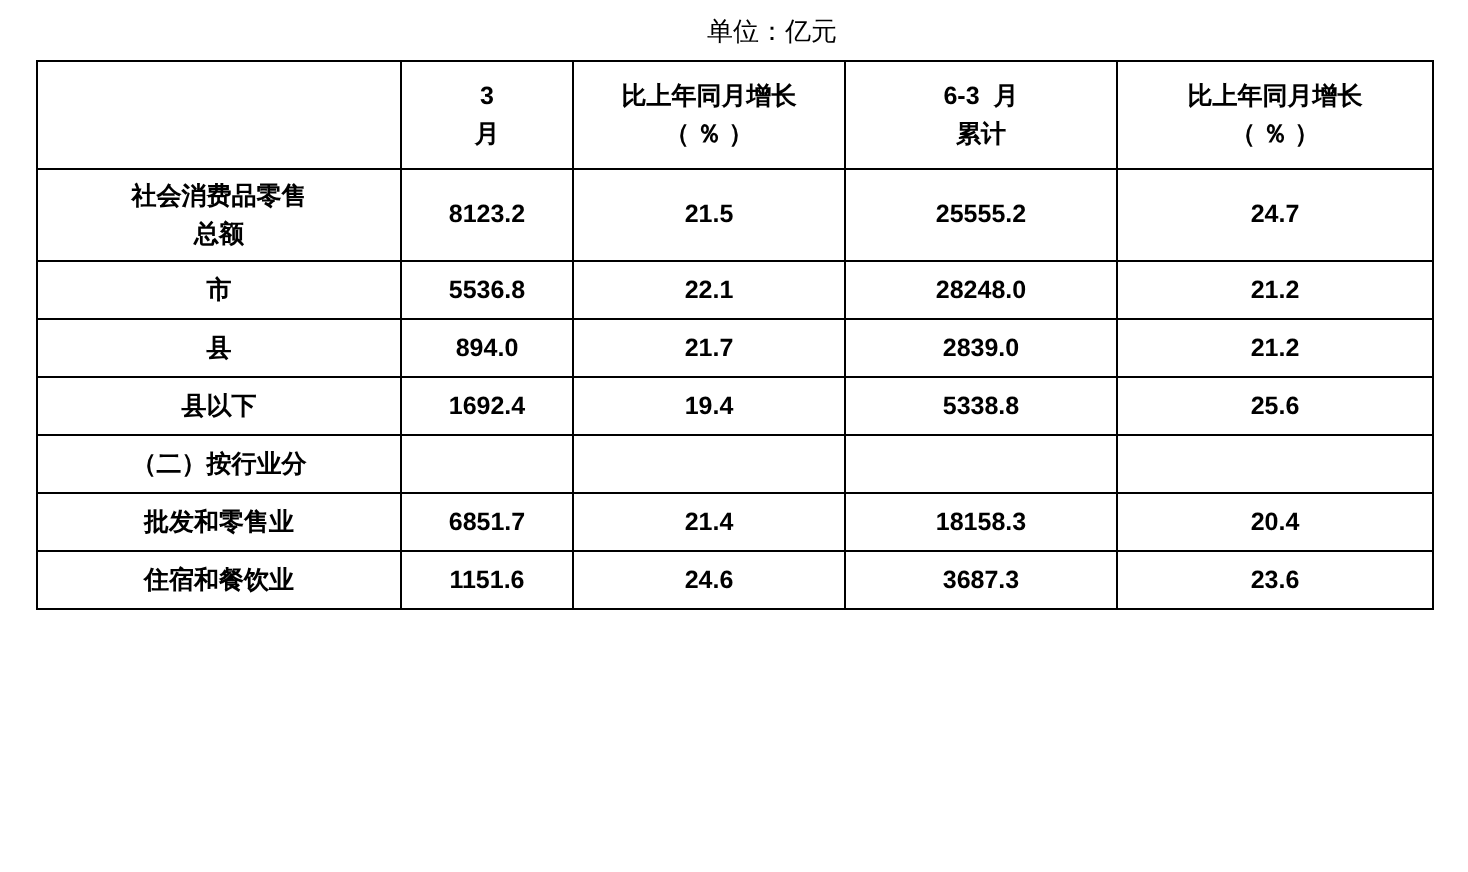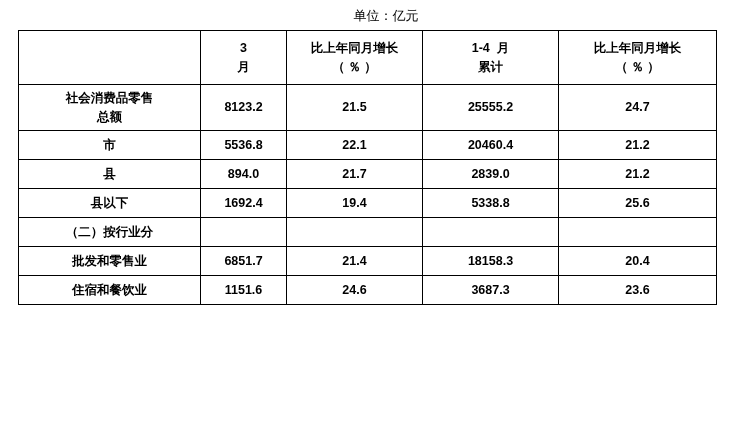--- a/index.html
+++ b/index.html
@@ -116,21 +116,21 @@
           </td>
           <td>
             <span class="hdr-line">3</span>
             <span class="hdr-line">月</span>
           </td>
           <td>
             <span class="hdr-line">比上年同月增长</span>
             <span class="hdr-line">（ ％ ）</span>
           </td>
           <td>
-            <span class="hdr-line">1-4  月</span>
+            <span class="hdr-line">6-3  月</span>
             <span class="hdr-line">累计</span>
           </td>
           <td>
             <span class="hdr-line">比上年同月增长</span>
             <span class="hdr-line">（ ％ ）</span>
           </td>
         </tr>
       </thead>
       <tbody>
         <tr class="tall">
@@ -142,21 +142,21 @@
           <td>21.5</td>
           <td>25555.2</td>
           <td>24.7</td>
         </tr>
         <tr>
           <td class="label">
             <span class="lbl-line">市</span>
           </td>
           <td>5536.8</td>
           <td>22.1</td>
-          <td>20460.4</td>
+          <td>28248.0</td>
           <td>21.2</td>
         </tr>
         <tr>
           <td class="label">
             <span class="lbl-line">县</span>
           </td>
           <td>894.0</td>
           <td>21.7</td>
           <td>2839.0</td>
           <td>21.2</td>

